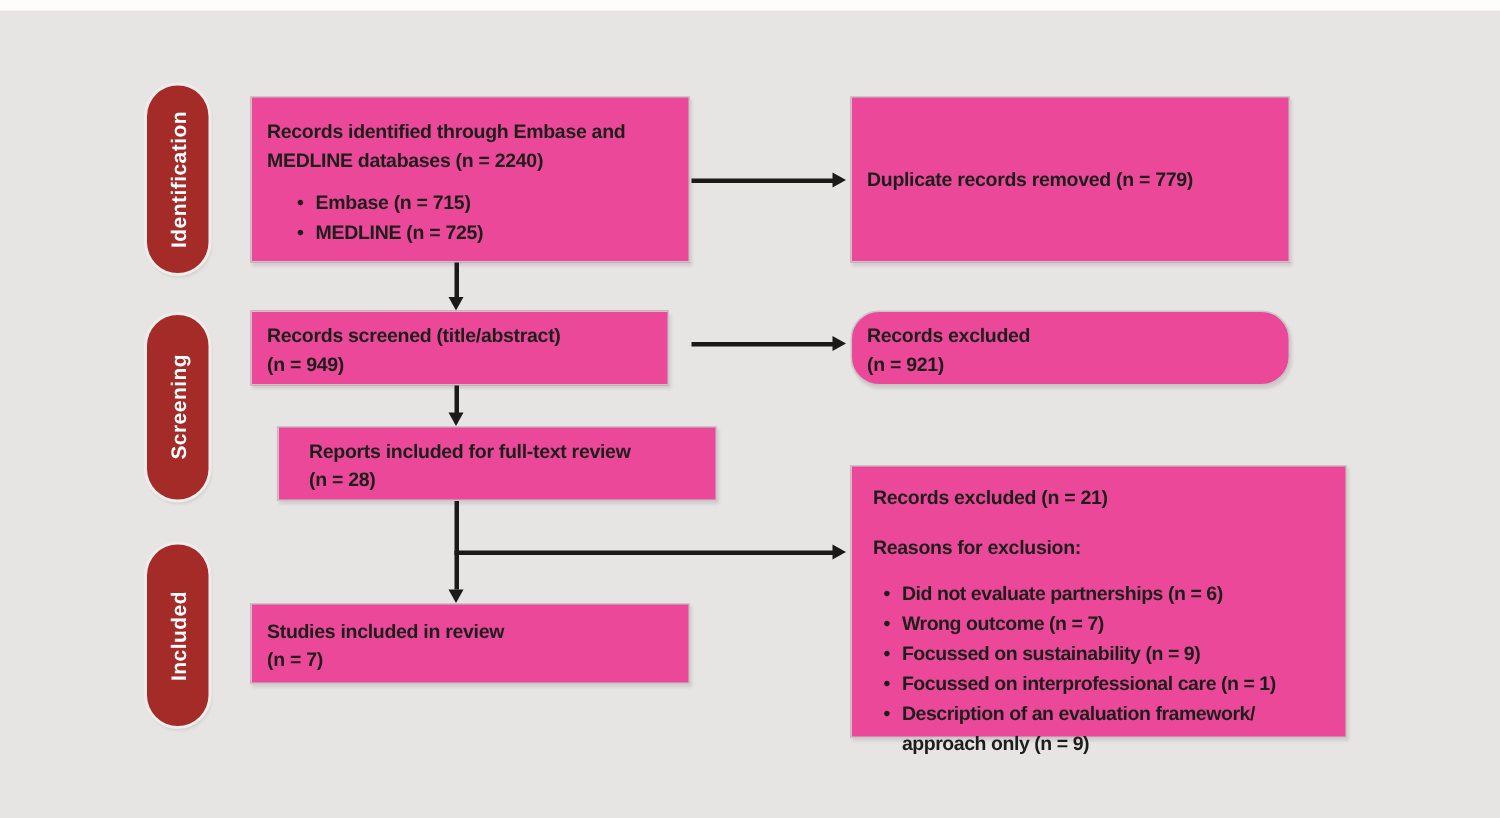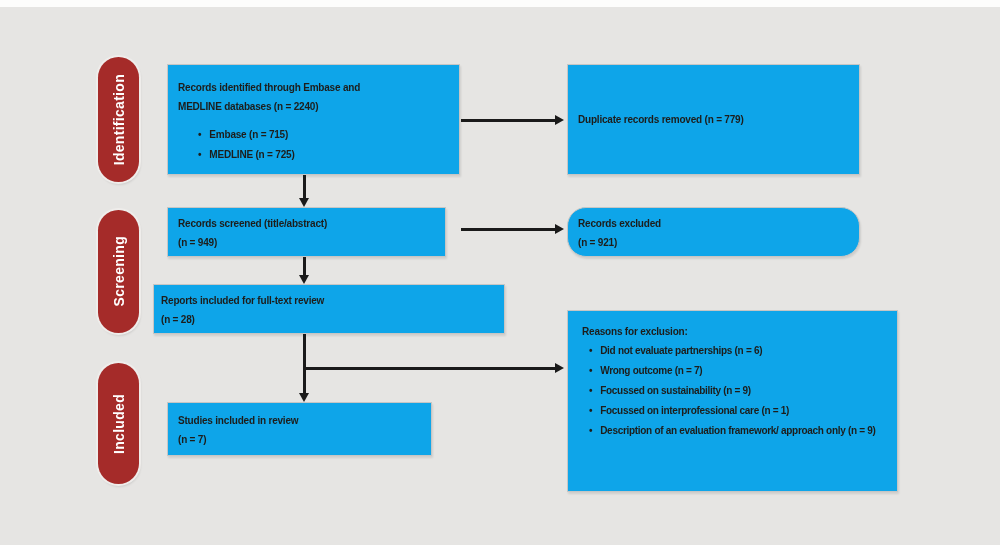--- a/index.html
+++ b/index.html
@@ -43,44 +43,44 @@
     white-space: nowrap;
   }
   .pill-identification { left: 98px; top: 57px;  height: 125px; }
   .pill-screening      { left: 98px; top: 210px; height: 123px; }
   .pill-included       { left: 98px; top: 363px; height: 121px; }
 
   
   .fbox {
     position: absolute;
     box-sizing: border-box;
-    background: #0ea5e9;
+    background: #ec4899;
     border: 1px solid #c6c6c5;
     box-shadow: 1px 2px 2px rgba(0,0,0,0.10);
-    font-size: 10px;
+    font-size: 13px;
     letter-spacing: -0.2px;
     line-height: 19px;
   }
   .box-identified        { left: 167px; top: 64px;  width: 293px; height: 111px; padding: 13px 8px 0 10px; }
   .box-duplicates        { left: 567px; top: 64px;  width: 293px; height: 111px; display: flex; align-items: center; padding: 0 8px 0 10px; }
   .box-screened          { left: 167px; top: 207px; width: 279px; height: 50px;  padding: 6px 8px 0 10px; }
   .box-excluded-screen   { left: 567px; top: 207px; width: 293px; height: 50px;  padding: 6px 8px 0 10px; border-radius: 19px; }
-  .box-fulltext          { left: 153px; top: 284px; width: 352px; height: 50px;  padding: 6px 8px 0 7px; }
+  .box-fulltext          { left: 185px; top: 284px; width: 293px; height: 50px;  padding: 6px 8px 0 20px; }
   .box-excluded-fulltext { left: 567px; top: 310px; width: 331px; height: 182px; padding: 11px 10px 0 14px; }
-  .box-included-review   { left: 167px; top: 402px; width: 265px; height: 54px;  padding: 8px 8px 0 10px; }
+  .box-included-review   { left: 167px; top: 402px; width: 293px; height: 54px;  padding: 8px 8px 0 10px; }
 
   .bullets { margin-top: 9px; }
   .brow { display: flex; line-height: 20px; }
   .box-identified .brow { padding-left: 20px; }
   .box-excluded-fulltext .brow { padding-left: 7px; letter-spacing: -0.3px; }
   .dot { flex: 0 0 auto; margin-right: 8px; }
   .dot::before { content: "\2022"; }
 
   .box-excluded-fulltext .bx-title { margin-bottom: 14px; }
-  .box-excluded-fulltext .bx-subtitle { }
+  .box-excluded-fulltext .bx-subtitle { margin-bottom: 12px; }
 
   
   .hline { position: absolute; height: 3px; background: #1a1a1a; }
   .vline { position: absolute; width: 3px;  background: #1a1a1a; }
   .head-right {
     position: absolute; width: 0; height: 0;
     border-top: 5px solid transparent;
     border-bottom: 5px solid transparent;
     border-left: 9px solid #1a1a1a;
   }
@@ -135,20 +135,21 @@
     <div>Records excluded</div>
     <div>(n = 921)</div>
   </div>
 
   <div class="fbox box-fulltext">
     <div>Reports included for full-text review</div>
     <div>(n = 28)</div>
   </div>
 
   <div class="fbox box-excluded-fulltext">
+    <div class="bx-title">Records excluded (n = 21)</div>
     <div class="bx-subtitle">Reasons for exclusion:</div>
     <div>
       <div class="brow">
         <span class="dot"></span>
         <span>Did not evaluate partnerships (n = 6)</span>
       </div>
       <div class="brow">
         <span class="dot"></span>
         <span>Wrong outcome (n = 7)</span>
       </div>

